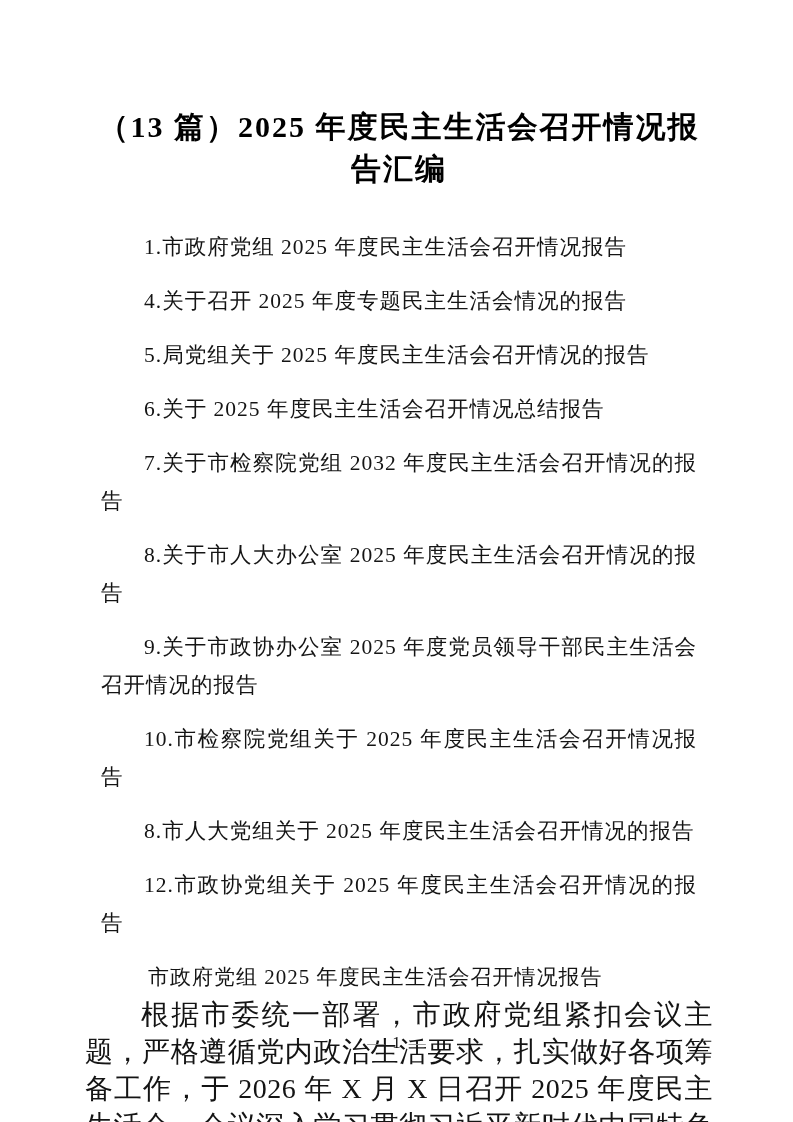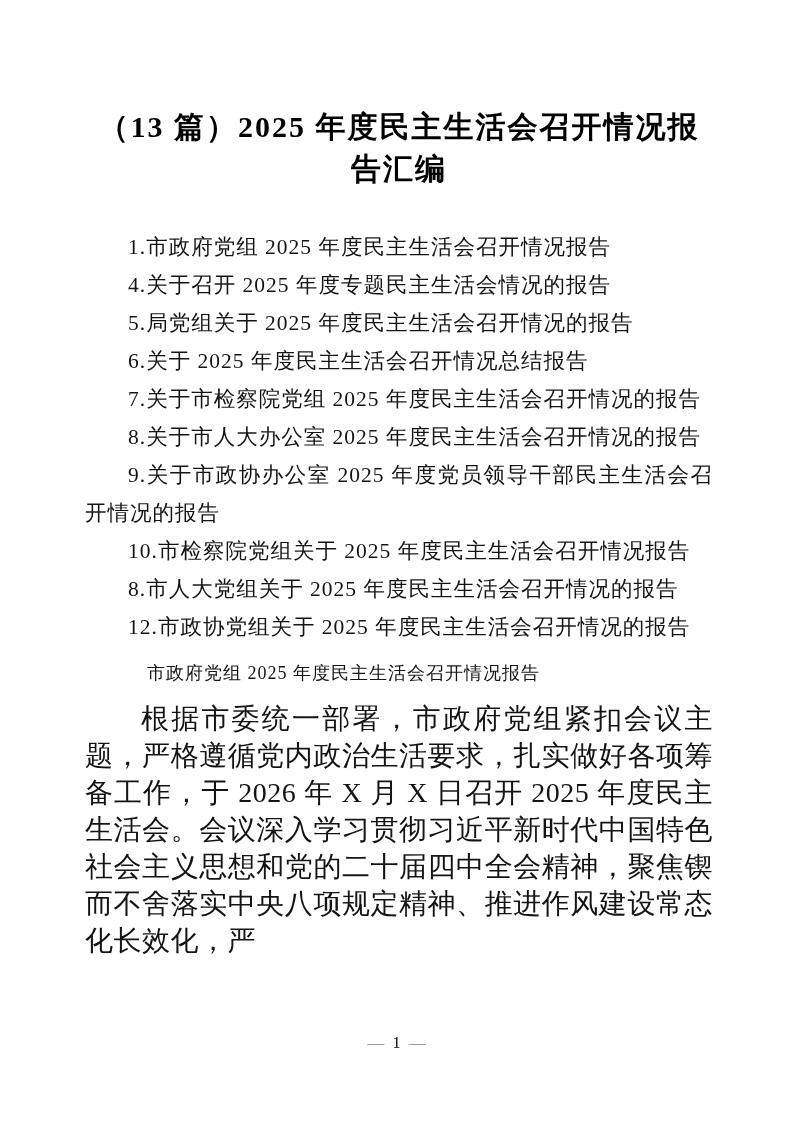--- a/index.html
+++ b/index.html
@@ -25,31 +25,31 @@
     margin:0 0 38px 0;
     font-size:30px;
     font-weight:700;
     line-height:42px;
     letter-spacing:2px;
     text-align:center;
     color:var(--title);
   }
   .toc{margin:0;padding:0;}
   .toc p{
-    margin:0;
+    margin:16px;
     font-size:21.5px;
     line-height:38px;
     letter-spacing:1px;
     text-indent:2em;
     text-align:justify;
     text-justify:inter-character;
   }
   .section-heading{
-    margin:8px;
-    font-size:18px;
+    margin:0;
+    font-size:21px;
     line-height:38px;
     letter-spacing:1px;
     text-indent:3em;
   }
   .body-par{
     margin:0;
     font-size:28px;
     line-height:37px;
     letter-spacing:0.5px;
     text-indent:2em;
@@ -72,21 +72,21 @@
 
 <div class="page">
 
   <h1 class="title">（13 篇）2025 年度民主生活会召开情况报告汇编</h1>
 
   <div class="toc">
     <p>1.市政府党组 2025 年度民主生活会召开情况报告</p>
     <p>4.关于召开 2025 年度专题民主生活会情况的报告</p>
     <p>5.局党组关于 2025 年度民主生活会召开情况的报告</p>
     <p>6.关于 2025 年度民主生活会召开情况总结报告</p>
-    <p>7.关于市检察院党组 2025 年度民主生活会召开情况的报告</p>
+    <p>7.关于市检察院党组 2032 年度民主生活会召开情况的报告</p>
     <p>8.关于市人大办公室 2025 年度民主生活会召开情况的报告</p>
     <p>9.关于市政协办公室 2025 年度党员领导干部民主生活会召开情况的报告</p>
     <p>10.市检察院党组关于 2025 年度民主生活会召开情况报告</p>
     <p>8.市人大党组关于 2025 年度民主生活会召开情况的报告</p>
     <p>12.市政协党组关于 2025 年度民主生活会召开情况的报告</p>
   </div>
 
   <p class="section-heading">市政府党组 2025 年度民主生活会召开情况报告</p>
 
   <p class="body-par">根据市委统一部署，市政府党组紧扣会议主题，严格遵循党内政治生活要求，扎实做好各项筹备工作，于 2026 年 X 月 X 日召开 2025 年度民主生活会。会议深入学习贯彻习近平新时代中国特色社会主义思想和党的二十届四中全会精神，聚焦锲而不舍落实中央八项规定精神、推进作风建设常态化长效化，严</p>

